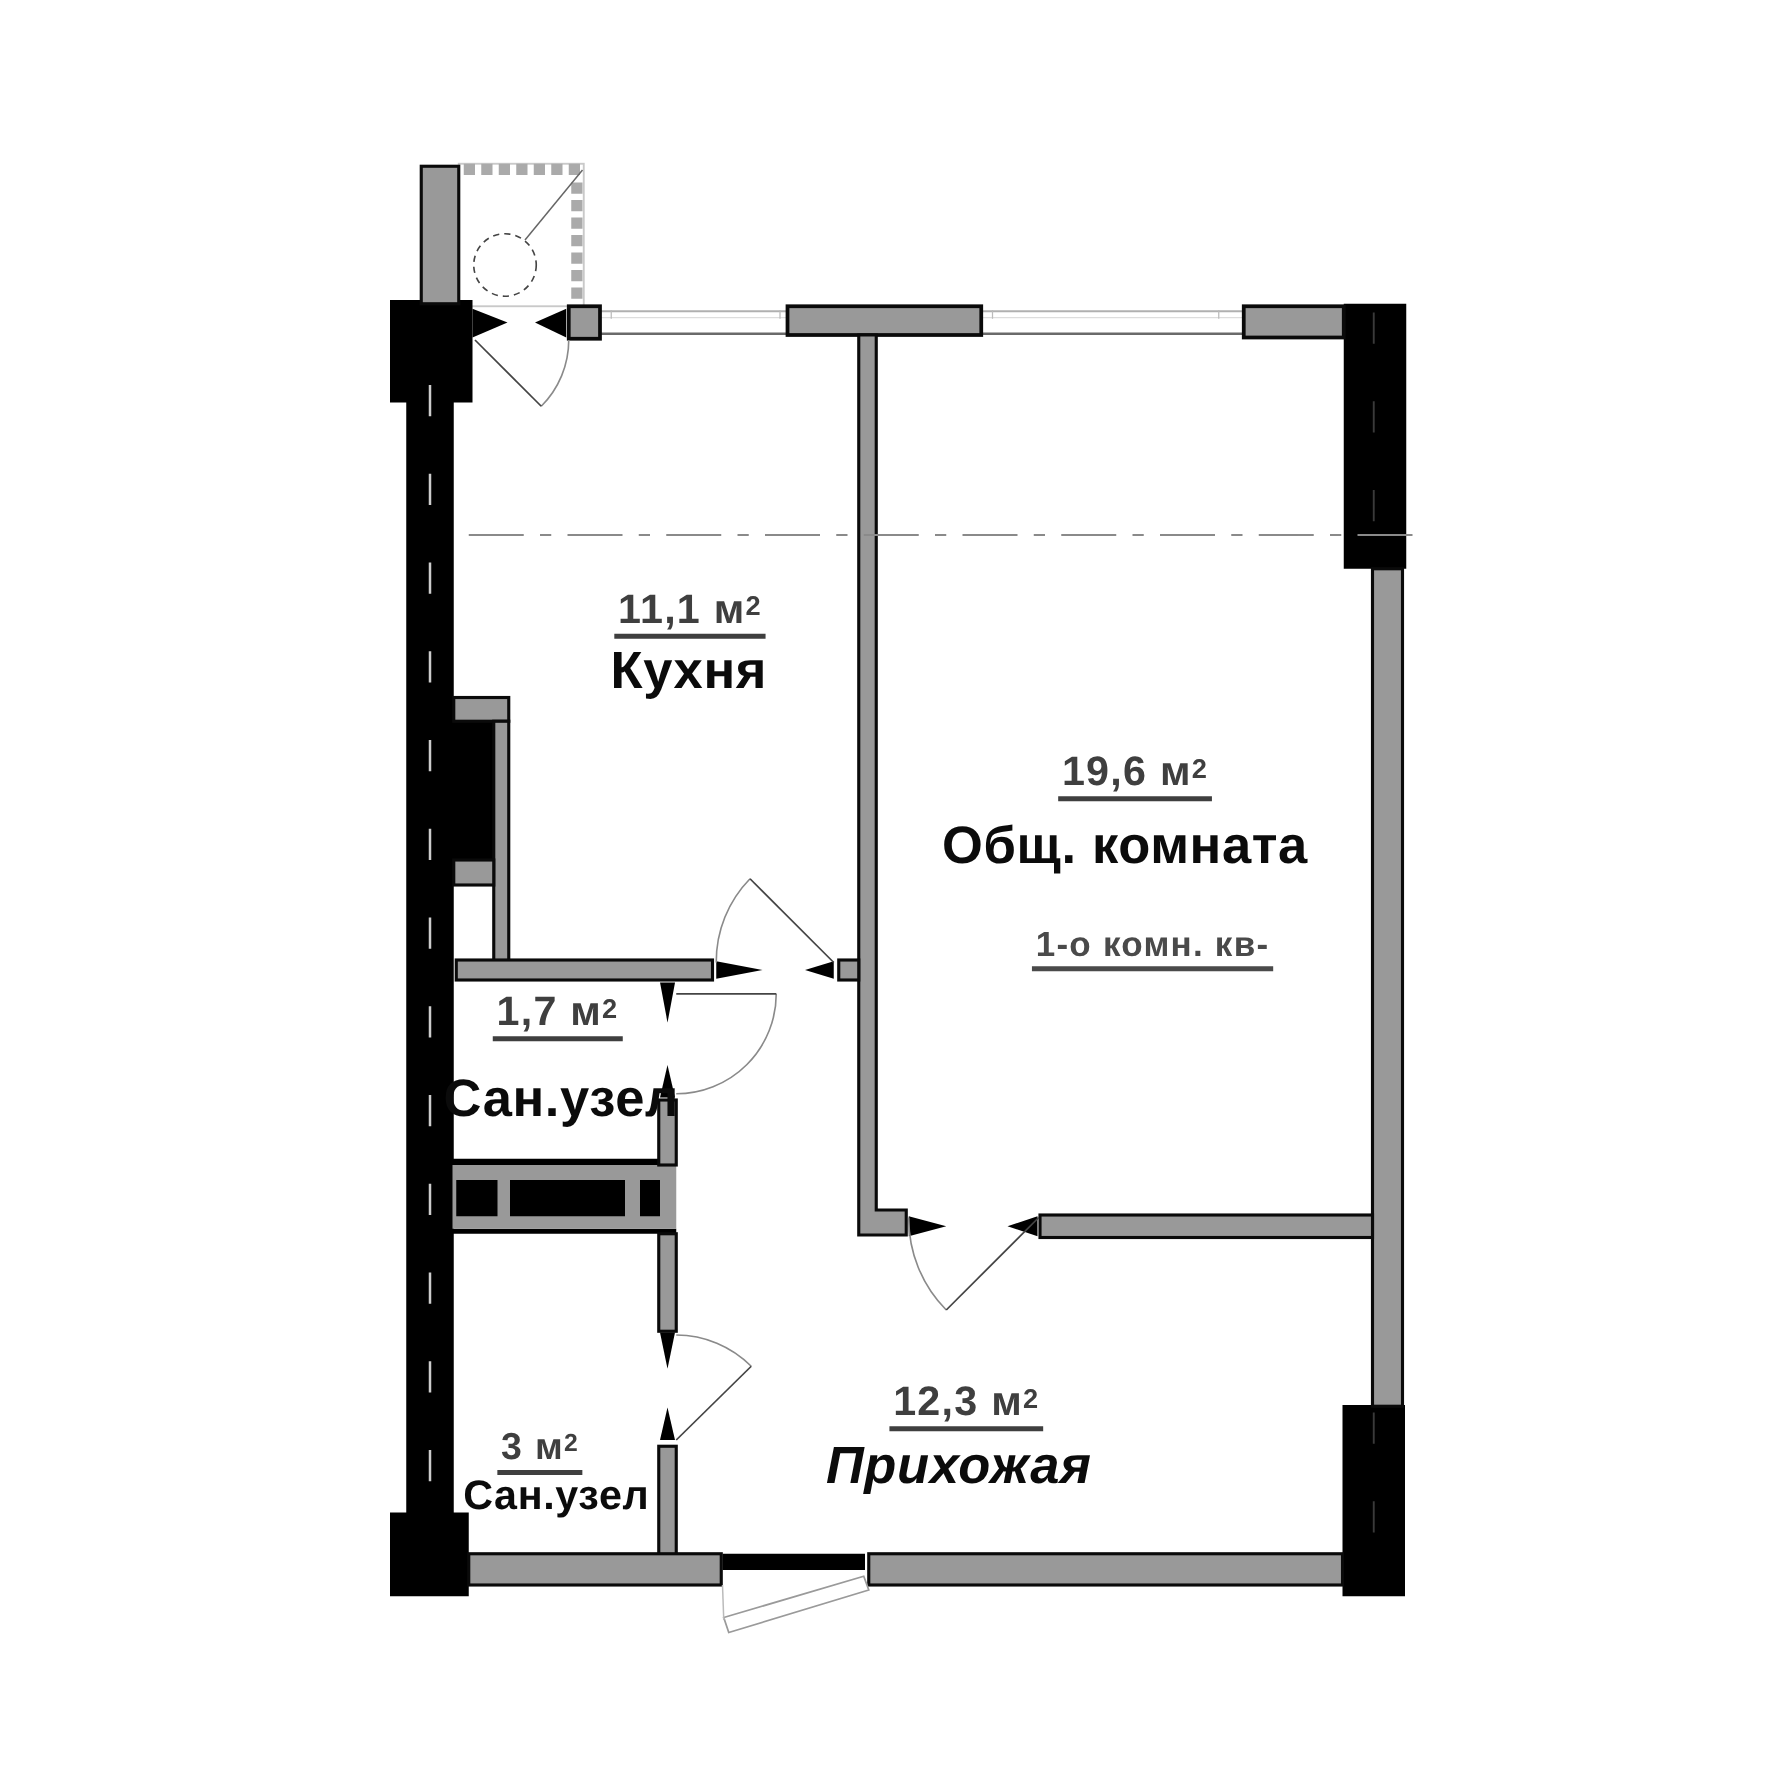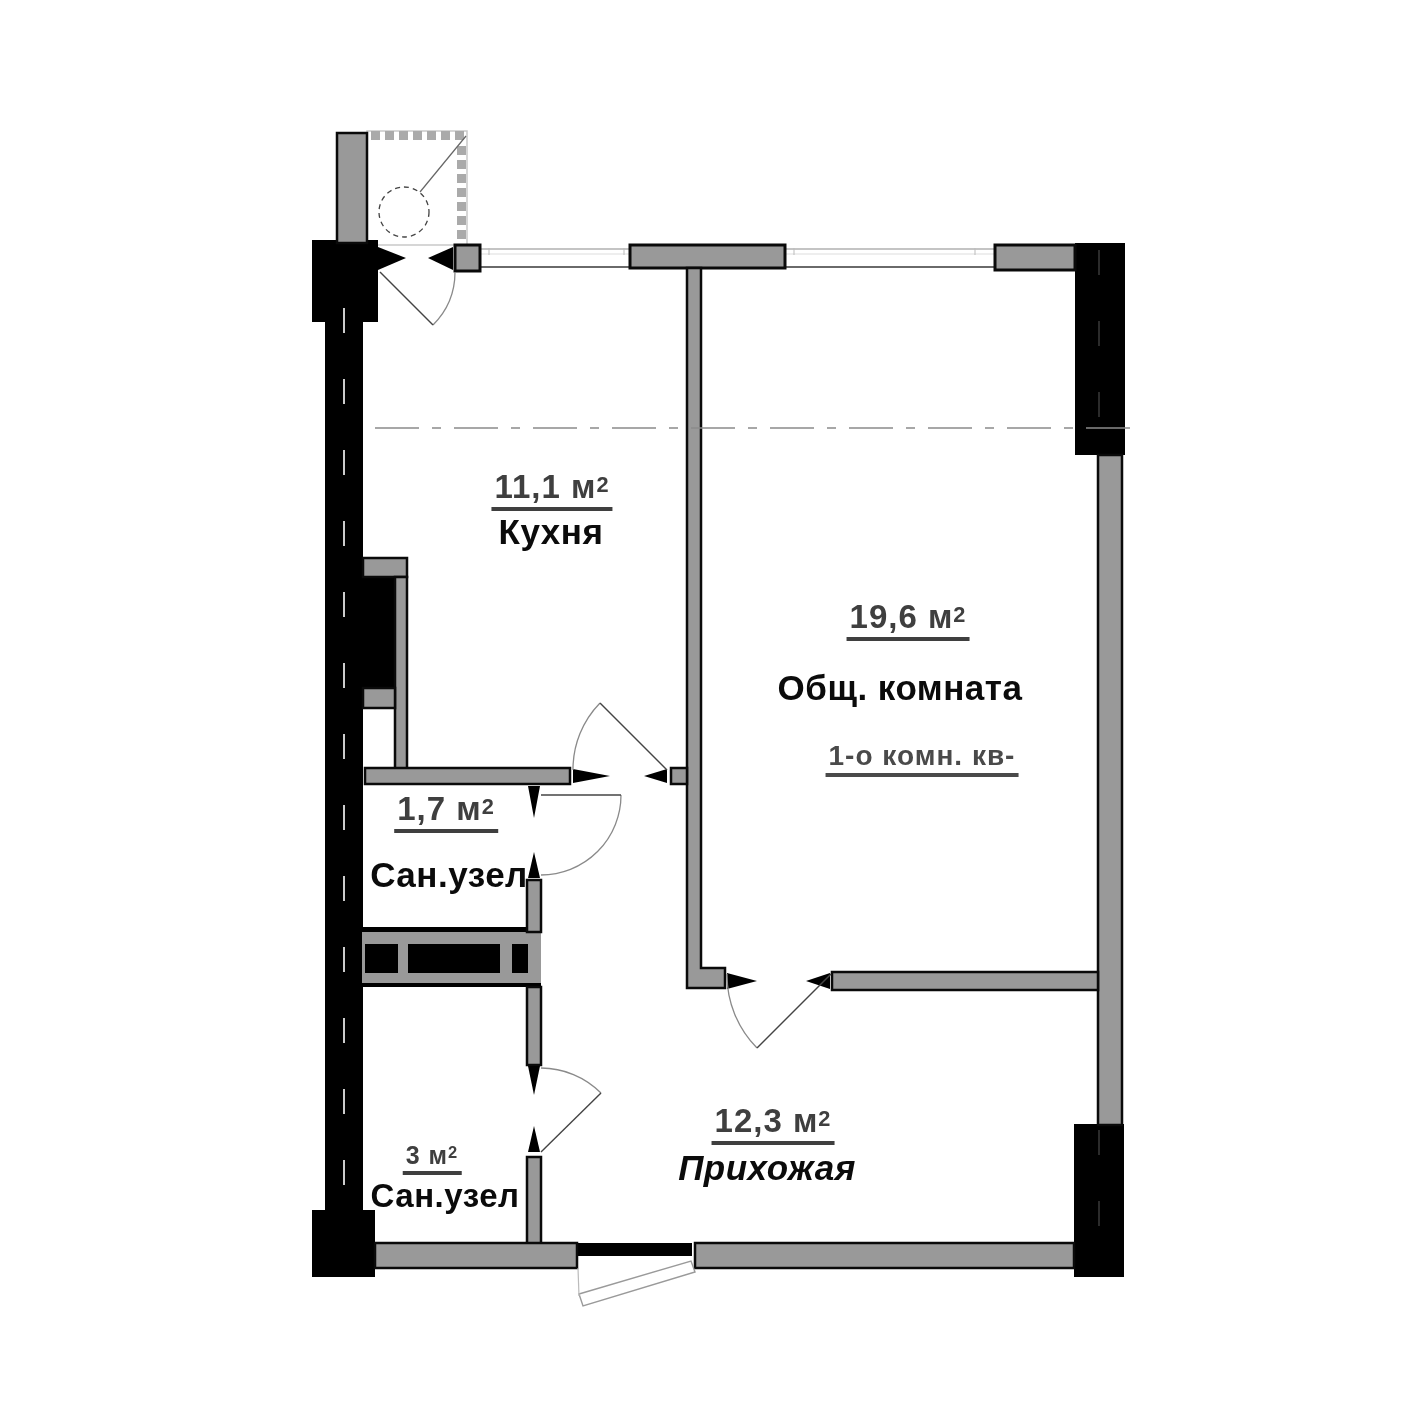--- a/index.html
+++ b/index.html
@@ -3,21 +3,21 @@
 <meta charset="utf-8">
 <style>
   html,body{margin:0;padding:0;background:#ffffff;}
   #plan{position:relative;width:1417px;height:1417px;background:#ffffff;overflow:hidden;
         font-family:"Liberation Sans",sans-serif;}
   #plan svg{position:absolute;left:0;top:0;}
   .lbl{position:absolute;transform:translateX(-50%);text-align:center;font-weight:700;white-space:nowrap;}
   .area-line{font-size:33px;color:#3f3f3f;letter-spacing:1px;}
   .area-line .u{display:inline-block;border-bottom:4px solid #3f3f3f;padding:0 3px 1px 3px;}
   .area-line sup{font-size:0.66em;vertical-align:6px;}
-  .name-line{font-size:35px;color:#0b0b0b;letter-spacing:0.5px;}
+  .name-line{font-size:42px;color:#0b0b0b;letter-spacing:0.5px;}
   .name-sm{font-size:33px;}
   .apt-line{font-size:28px;color:#4a4a4a;letter-spacing:1px;}
   .apt-line .u{display:inline-block;border-bottom:4px solid #4a4a4a;padding:0 3px 1px 3px;}
   .apt-line sup{font-size:0.66em;vertical-align:6px;}
 </style>
 </head>
 <body>
 
 <div id="plan">
 
@@ -174,37 +174,37 @@
   <div class="lbl" style="left:552px;top:468px;">
     <div class="area-line"><span class="u"><span>11,1 м</span><sup>2</sup></span></div>
   </div>
   <div class="lbl" style="left:551px;top:512px;">
     <div class="name-line">Кухня</div>
   </div>
 
   <div class="lbl" style="left:908px;top:598px;">
     <div class="area-line"><span class="u"><span>19,6 м</span><sup>2</sup></span></div>
   </div>
-  <div class="lbl" style="left:900px;top:668px;">
+  <div class="lbl" style="left:900px;top:652px;">
     <div class="name-line">Общ. комната</div>
   </div>
 
   <div class="lbl" style="left:922px;top:740px;">
     <div class="apt-line"><span class="u">1-о комн. кв-</span></div>
   </div>
 
   <div class="lbl" style="left:446px;top:790px;">
     <div class="area-line"><span class="u"><span>1,7 м</span><sup>2</sup></span></div>
   </div>
   <div class="lbl" style="left:449px;top:855px;">
     <div class="name-line">Сан.узел</div>
   </div>
 
   <div class="lbl" style="left:432px;top:1141px;">
-    <div class="area-line" style="font-size:25px;"><span class="u"><span>3 м</span><sup>2</sup></span></div>
+    <div class="area-line" style="font-size:30px;"><span class="u"><span>3 м</span><sup>2</sup></span></div>
   </div>
   <div class="lbl" style="left:445px;top:1177px;">
     <div class="name-line name-sm">Сан.узел</div>
   </div>
 
   <div class="lbl" style="left:773px;top:1102px;">
     <div class="area-line"><span class="u"><span>12,3 м</span><sup>2</sup></span></div>
   </div>
   <div class="lbl" style="left:767px;top:1148px;font-style:italic;">
     <div class="name-line">Прихожая</div>

